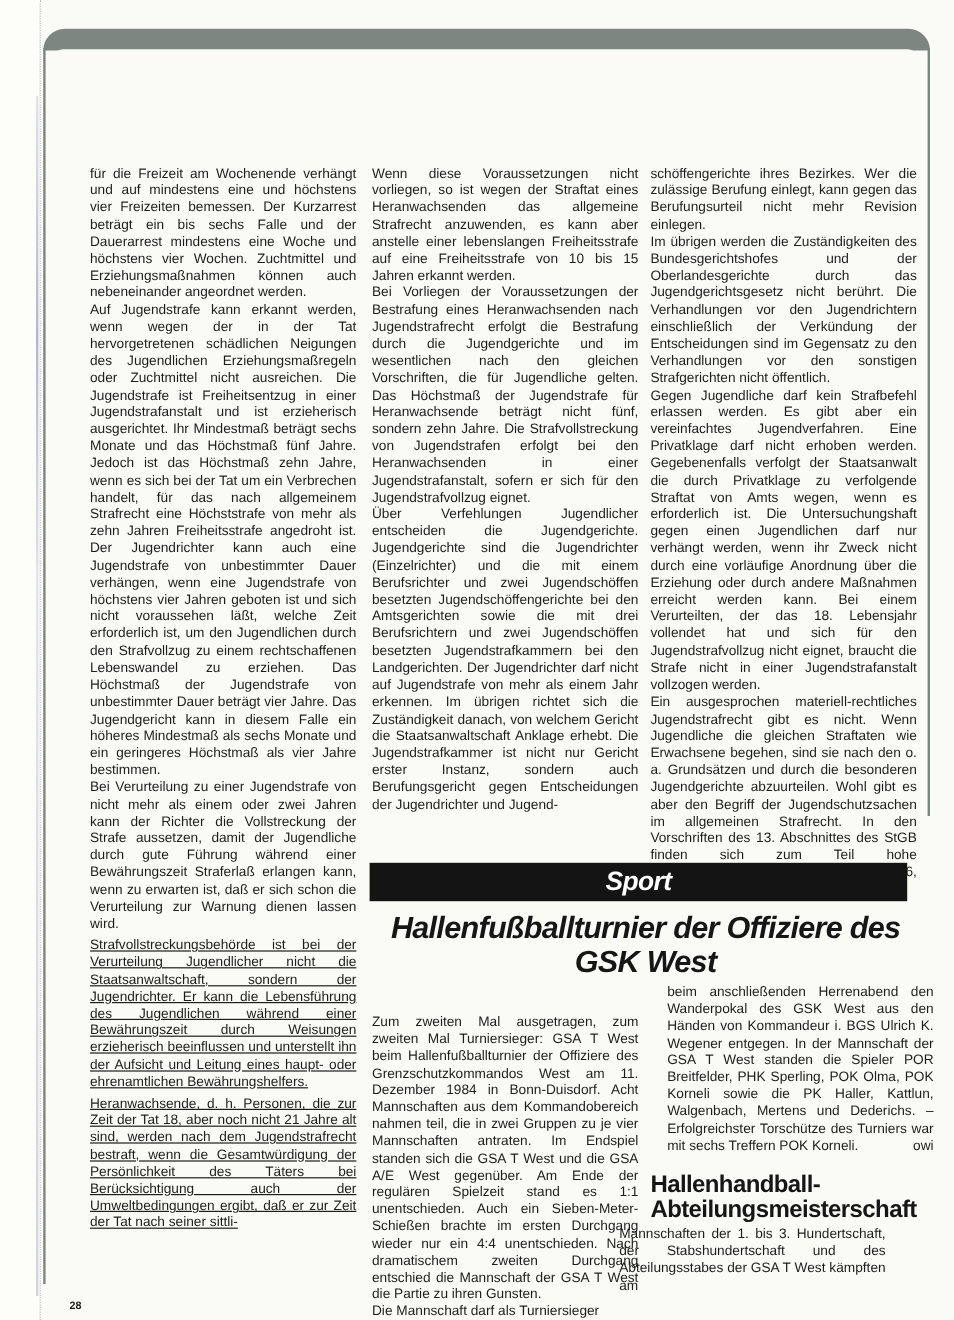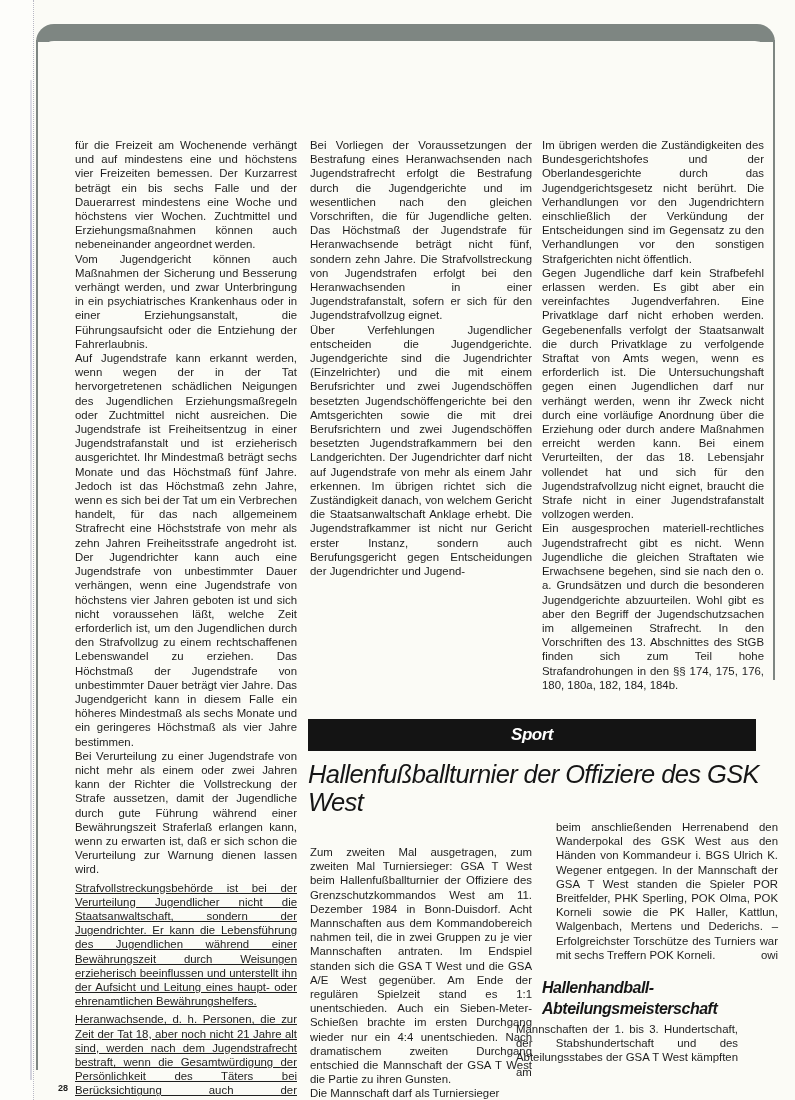--- a/index.html
+++ b/index.html
@@ -48,31 +48,31 @@
   .gap { margin-top: 4px !important; text-decoration: underline; }
   .page-number {
     position: absolute; left: 58px; top: 1083px; font-size: 9px; font-weight: bold;
   }
   .sport-banner {
     position: absolute; left: 308px; top: 719px; width: 448px; height: 32px;
     background: #141414;
     display: flex; align-items: center; justify-content: center;
   }
   .sport-banner span {
-    color: #ffffff; font-weight: bold; font-style: italic; font-size: 17px;
+    color: #ffffff; font-weight: bold; font-style: italic; font-size: 22px;
     letter-spacing: -0.5px;
   }
   .headline {
     position: absolute; left: 308px; top: 760px; width: 460px;
-    font-weight: normal; font-style: italic; font-size: 25.5px; line-height: 28px;
-    letter-spacing: -0.6px; color: #161616;
+    font-weight: bold; font-style: italic; font-size: 25.5px; line-height: 28px;
+    letter-spacing: -0.6px; color: #161616; text-align: center;
   }
   .subhead {
     position: absolute; left: 542px; top: 977px; width: 230px;
-    font-weight: bold; font-style: italic; font-size: 16px; line-height: 21px;
+    font-weight: bold; font-size: 20px; line-height: 21px;
     letter-spacing: -0.5px; color: #161616;
   }
   .col-d { left: 310px; top: 845px; width: 222px; }
   .col-e { left: 556px; top: 820px; width: 222px; }
   .col-f { left: 516px; top: 1022px; width: 222px; }
   .sig { float: right; }
 </style>
 </head>
 <body>
 
@@ -84,35 +84,36 @@
 <div class="frame-left"></div>
 <div class="frame-right"></div>
 <style>
   .frame-bar { width: 739px !important; left: 36px; }
   .frame-inner { width: 733px !important; }
   .frame-right { left: 773px !important; }
 </style>
 
 <div class="col col-a">
   <p>für die Freizeit am Wochenende verhängt und auf mindestens eine und höchstens vier Freizeiten bemessen. Der Kurzarrest beträgt ein bis sechs Falle und der Dauerarrest mindestens eine Woche und höchstens vier Wochen. Zuchtmittel und Erziehungsmaßnahmen können auch nebeneinander angeordnet werden.</p>
-  <p>Vom Jugendgericht können auch Maßnahmen der Sicherung und Besserung verhängt werden, und zwar Unterbringung in ein psychiatrisches Krankenhaus oder in einer Erziehungsanstalt, die Führungsaufsicht oder die Entziehung der Fahrerlaubnis.</p>
   <p>Auf Jugendstrafe kann erkannt werden, wenn wegen der in der Tat hervorgetretenen schädlichen Neigungen des Jugendlichen Erziehungsmaßregeln oder Zuchtmittel nicht ausreichen. Die Jugendstrafe ist Freiheitsentzug in einer Jugendstrafanstalt und ist erzieherisch ausgerichtet. Ihr Mindestmaß beträgt sechs Monate und das Höchstmaß fünf Jahre. Jedoch ist das Höchstmaß zehn Jahre, wenn es sich bei der Tat um ein Verbrechen handelt, für das nach allgemeinem Strafrecht eine Höchststrafe von mehr als zehn Jahren Freiheitsstrafe angedroht ist. Der Jugendrichter kann auch eine Jugendstrafe von unbestimmter Dauer verhängen, wenn eine Jugendstrafe von höchstens vier Jahren geboten ist und sich nicht voraussehen läßt, welche Zeit erforderlich ist, um den Jugendlichen durch den Strafvollzug zu einem rechtschaffenen Lebenswandel zu erziehen. Das Höchstmaß der Jugendstrafe von unbestimmter Dauer beträgt vier Jahre. Das Jugendgericht kann in diesem Falle ein höheres Mindestmaß als sechs Monate und ein geringeres Höchstmaß als vier Jahre bestimmen.</p>
   <p>Bei Verurteilung zu einer Jugendstrafe von nicht mehr als einem oder zwei Jahren kann der Richter die Vollstreckung der Strafe aussetzen, damit der Jugendliche durch gute Führung während einer Bewährungszeit Straferlaß erlangen kann, wenn zu erwarten ist, daß er sich schon die Verurteilung zur Warnung dienen lassen wird.</p>
   <p class="gap">Strafvollstreckungsbehörde ist bei der Verurteilung Jugendlicher nicht die Staatsanwaltschaft, sondern der Jugendrichter. Er kann die Lebensführung des Jugendlichen während einer Bewährungszeit durch Weisungen erzieherisch beeinflussen und unterstellt ihn der Aufsicht und Leitung eines haupt- oder ehrenamtlichen Bewährungshelfers.</p>
   <p class="gap">Heranwachsende, d. h. Personen, die zur Zeit der Tat 18, aber noch nicht 21 Jahre alt sind, werden nach dem Jugendstrafrecht bestraft, wenn die Gesamtwürdigung der Persönlichkeit des Täters bei Berücksichtigung auch der Umweltbedingungen ergibt, daß er zur Zeit der Tat nach seiner sittli-</p>
 </div>
 
 <div class="page-number">28</div>
 
 <div class="col col-b">
+  <p>Wenn diese Voraussetzungen nicht vorliegen, so ist wegen der Straftat eines Heranwachsenden das allgemeine Strafrecht anzuwenden, es kann aber anstelle einer lebenslangen Freiheitsstrafe auf eine Freiheitsstrafe von 10 bis 15 Jahren erkannt werden.</p>
   <p>Bei Vorliegen der Voraussetzungen der Bestrafung eines Heranwachsenden nach Jugendstrafrecht erfolgt die Bestrafung durch die Jugendgerichte und im wesentlichen nach den gleichen Vorschriften, die für Jugendliche gelten. Das Höchstmaß der Jugendstrafe für Heranwachsende beträgt nicht fünf, sondern zehn Jahre. Die Strafvollstreckung von Jugendstrafen erfolgt bei den Heranwachsenden in einer Jugendstrafanstalt, sofern er sich für den Jugendstrafvollzug eignet.</p>
   <p>Über Verfehlungen Jugendlicher entscheiden die Jugendgerichte. Jugendgerichte sind die Jugendrichter (Einzelrichter) und die mit einem Berufsrichter und zwei Jugendschöffen besetzten Jugendschöffengerichte bei den Amtsgerichten sowie die mit drei Berufsrichtern und zwei Jugendschöffen besetzten Jugendstrafkammern bei den Landgerichten. Der Jugendrichter darf nicht auf Jugendstrafe von mehr als einem Jahr erkennen. Im übrigen richtet sich die Zuständigkeit danach, von welchem Gericht die Staatsanwaltschaft Anklage erhebt. Die Jugendstrafkammer ist nicht nur Gericht erster Instanz, sondern auch Berufungsgericht gegen Entscheidungen der Jugendrichter und Jugend-</p>
 </div>
 
 <div class="col col-c">
+  <p>schöffengerichte ihres Bezirkes. Wer die zulässige Berufung einlegt, kann gegen das Berufungsurteil nicht mehr Revision einlegen.</p>
   <p>Im übrigen werden die Zuständigkeiten des Bundesgerichtshofes und der Oberlandesgerichte durch das Jugendgerichtsgesetz nicht berührt. Die Verhandlungen vor den Jugendrichtern einschließlich der Verkündung der Entscheidungen sind im Gegensatz zu den Verhandlungen vor den sonstigen Strafgerichten nicht öffentlich.</p>
   <p>Gegen Jugendliche darf kein Strafbefehl erlassen werden. Es gibt aber ein vereinfachtes Jugendverfahren. Eine Privatklage darf nicht erhoben werden. Gegebenenfalls verfolgt der Staatsanwalt die durch Privatklage zu verfolgende Straftat von Amts wegen, wenn es erforderlich ist. Die Untersuchungshaft gegen einen Jugendlichen darf nur verhängt werden, wenn ihr Zweck nicht durch eine vorläufige Anordnung über die Erziehung oder durch andere Maßnahmen erreicht werden kann. Bei einem Verurteilten, der das 18. Lebensjahr vollendet hat und sich für den Jugendstrafvollzug nicht eignet, braucht die Strafe nicht in einer Jugendstrafanstalt vollzogen werden.</p>
   <p>Ein ausgesprochen materiell-rechtliches Jugendstrafrecht gibt es nicht. Wenn Jugendliche die gleichen Straftaten wie Erwachsene begehen, sind sie nach den o. a. Grundsätzen und durch die besonderen Jugendgerichte abzuurteilen. Wohl gibt es aber den Begriff der Jugendschutzsachen im allgemeinen Strafrecht. In den Vorschriften des 13. Abschnittes des StGB finden sich zum Teil hohe Strafandrohungen in den §§ 174, 175, 176, 180, 180a, 182, 184, 184b.</p>
 </div>
 
 <div class="sport-banner">
   <span>Sport</span>
 </div>
 
 <h1 class="headline" style="margin:0;">Hallenfußballturnier der Offiziere des GSK West</h1>

